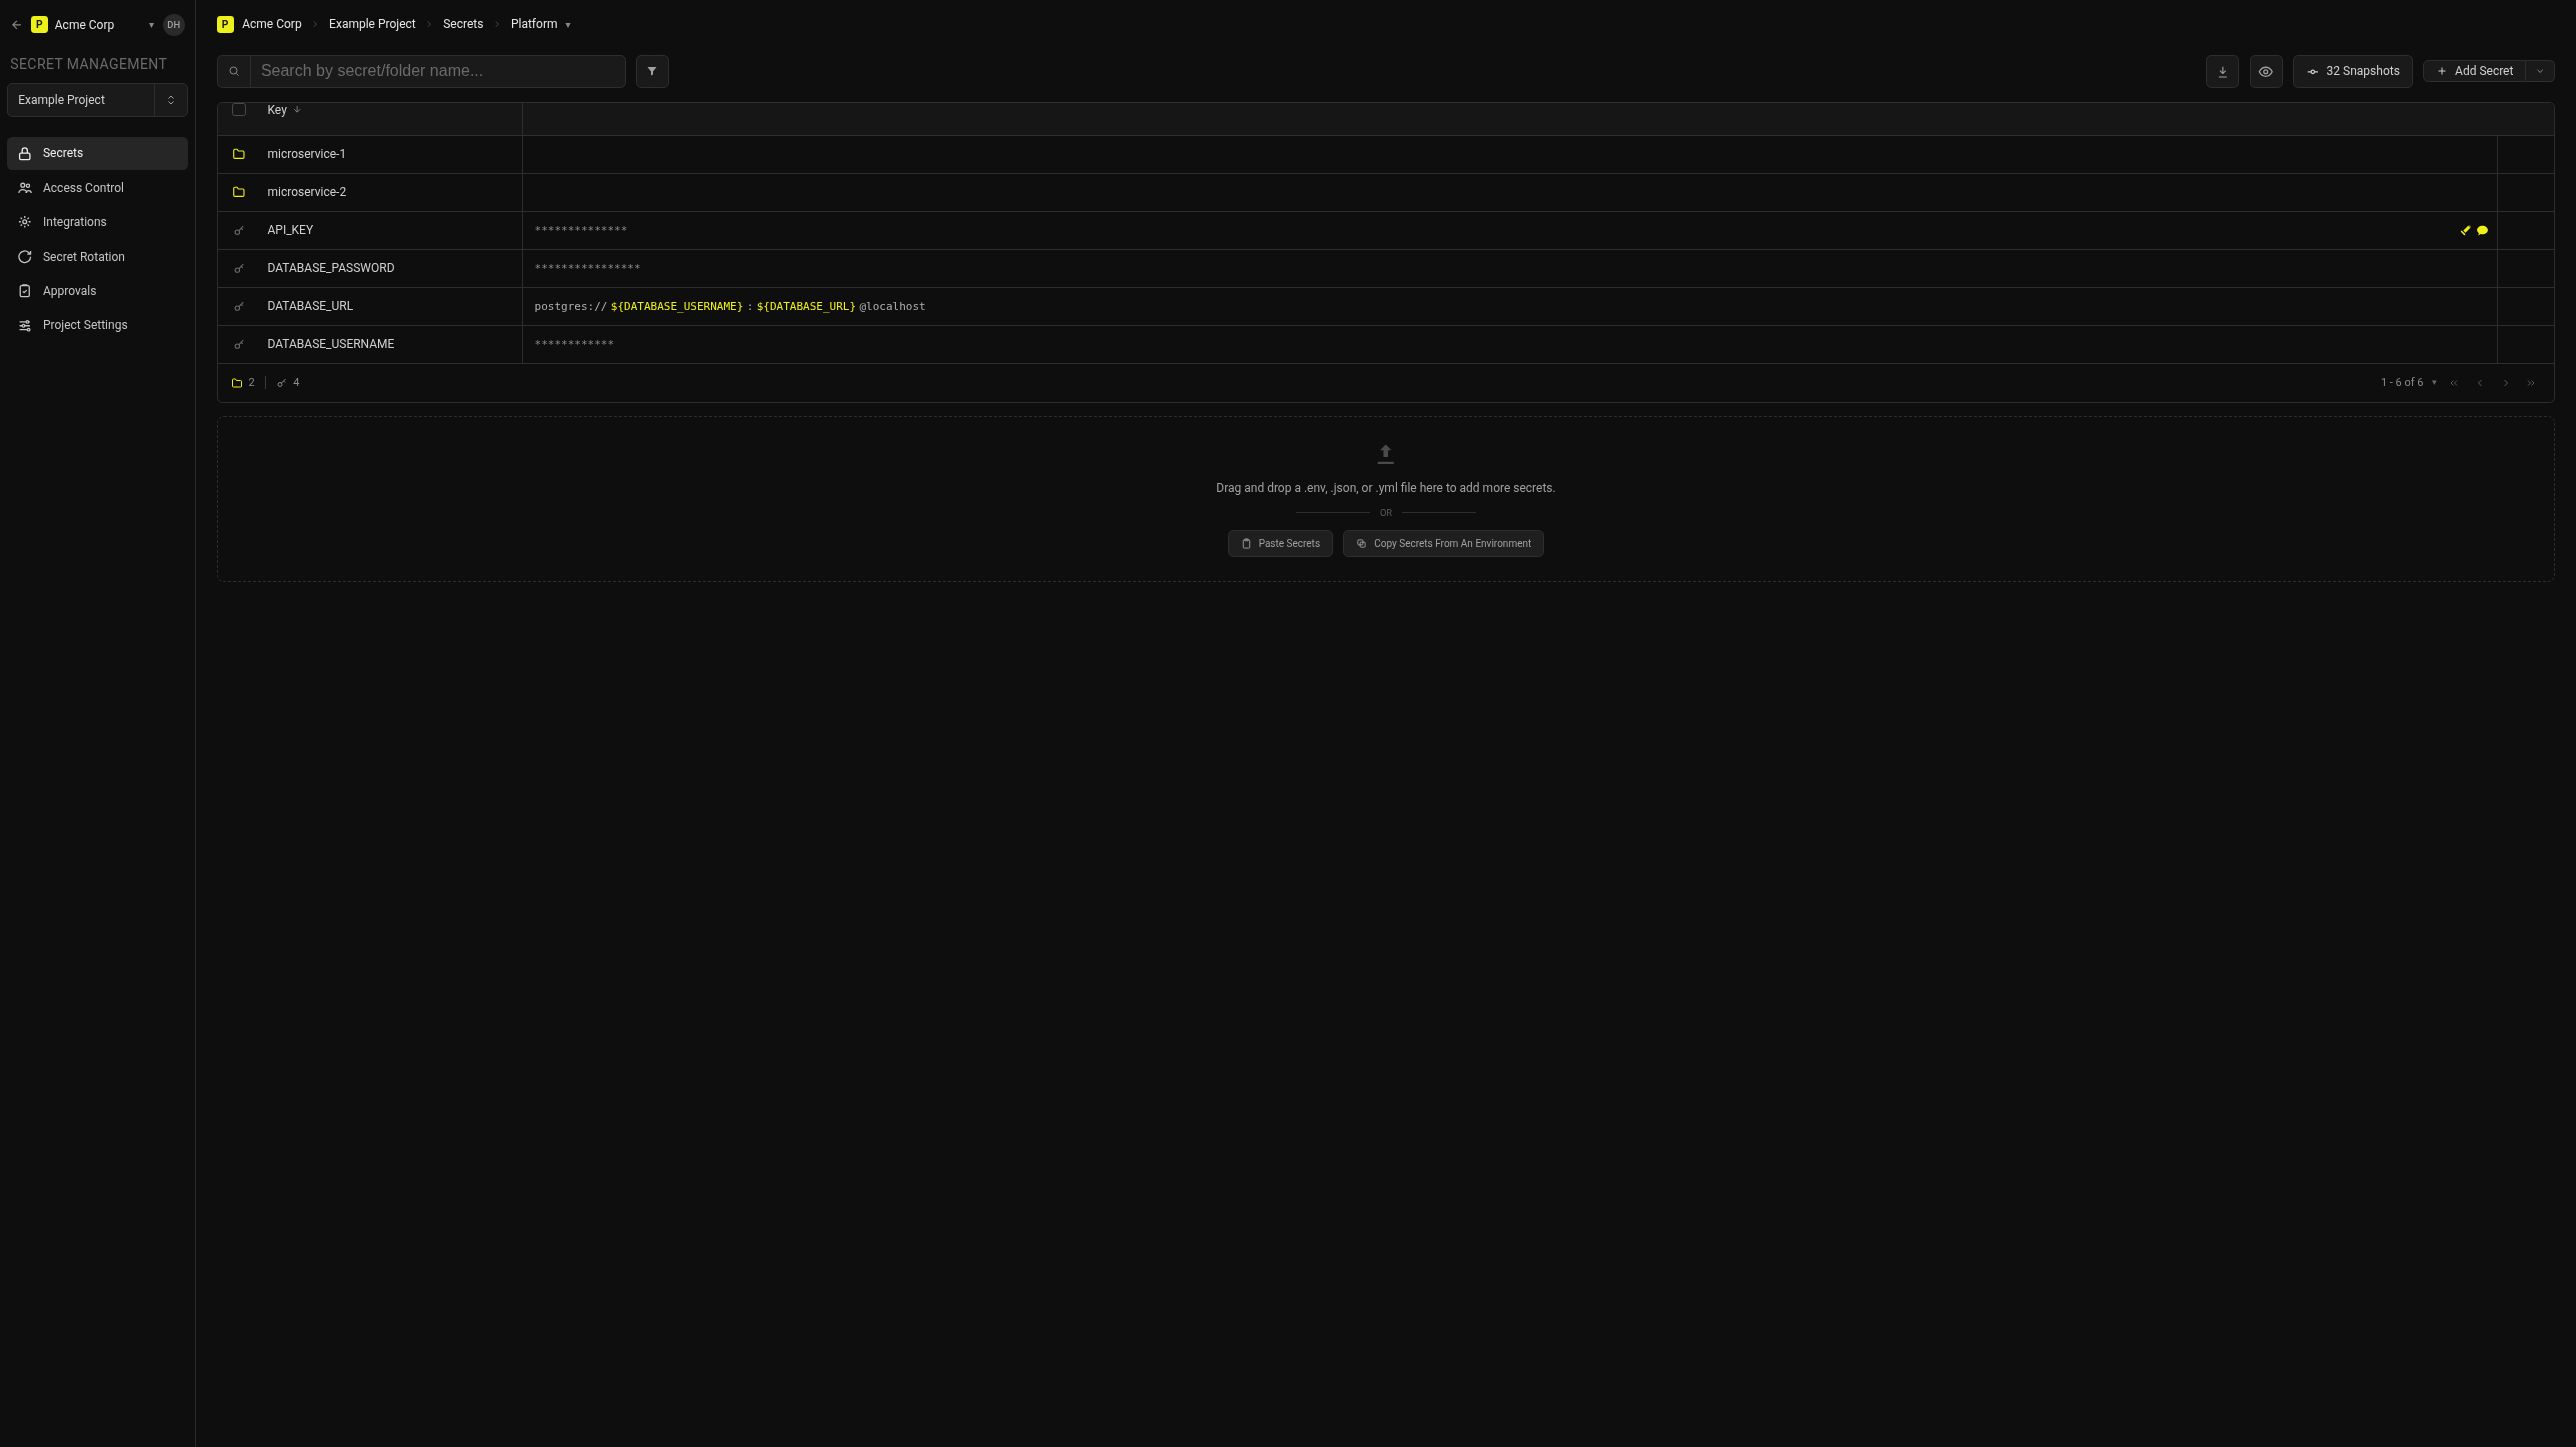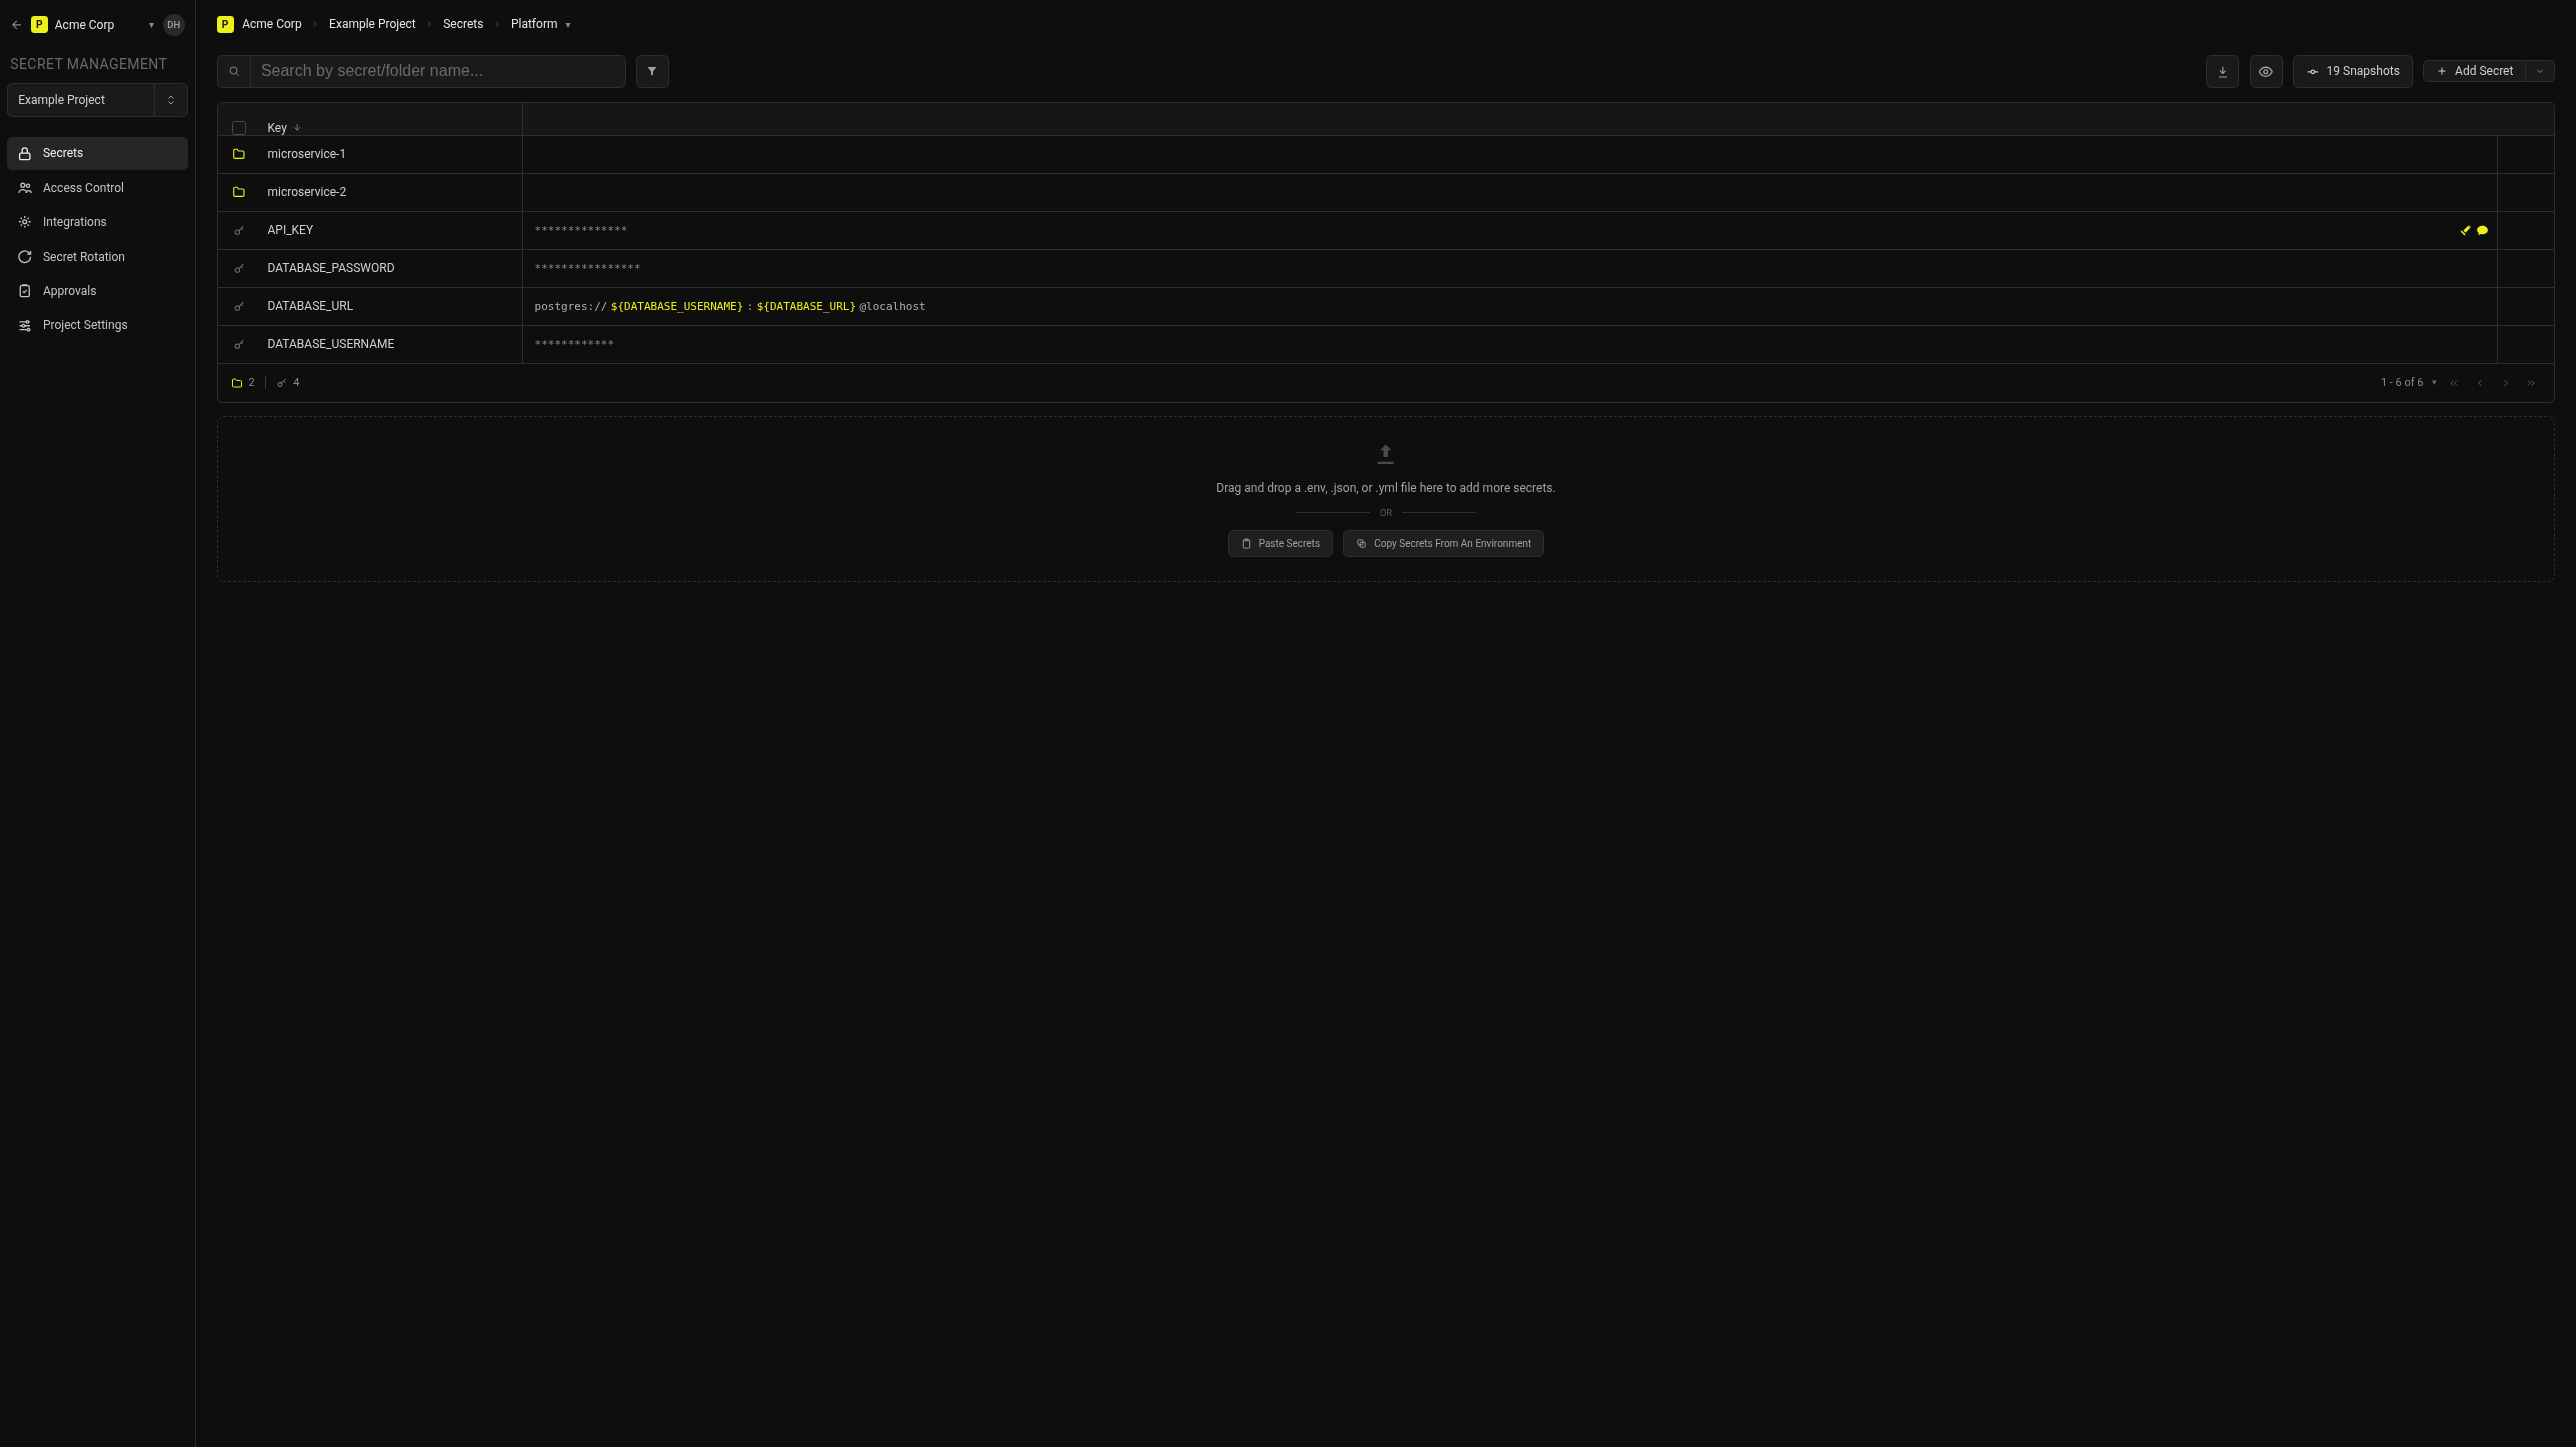--- a/index.html
+++ b/index.html
@@ -261,21 +261,21 @@
       margin: 0 20.6px;
       border: 0.9px solid #2e2e2e;
       border-radius: 5.2px;
       overflow: hidden;
     }
     .table-header {
       display: flex;
       background: #161616;
       border-bottom: 0.9px solid #2e2e2e;
       height: 33px;
-      align-items: flex-end;
+      align-items: flex-start;
     }
     .col-checkbox {
       width: 43px;
       display: flex;
       align-items: center;
       justify-content: center;
     }
     .checkbox {
       width: 13.7px;
       height: 13.7px;
@@ -569,21 +569,21 @@
         <svg width="15.5" height="15.5" viewBox="0 0 24 24" fill="none" stroke="currentColor" stroke-width="2">
             <path d="M2 12s3.5-7 10-7 10 7 10 7-3.5 7-10 7-10-7-10-7z"></path>
             <circle cx="12" cy="12" r="3"></circle>
           </svg>
       </div>
       <div class="snapshot-btn">
         <svg width="13.7" height="13.7" viewBox="0 0 24 24" fill="none" stroke="currentColor" stroke-width="2">
             <circle cx="12" cy="12" r="3"></circle>
             <path d="M3 12h6M15 12h6"></path>
           </svg>
-        <span>19 Snapshots</span>
+        <span>32 Snapshots</span>
       </div>
       <div class="add-secret-group">
         <div class="add-secret-btn">
           <svg width="12" height="12" viewBox="0 0 24 24" fill="none" stroke="currentColor" stroke-width="2">
               <path d="M12 5v14M5 12h14"></path>
             </svg>
           <span>Add Secret</span>
         </div>
         <div class="add-secret-dropdown">
           <svg width="10.3" height="10.3" viewBox="0 0 24 24" fill="none" stroke="currentColor" stroke-width="2">

